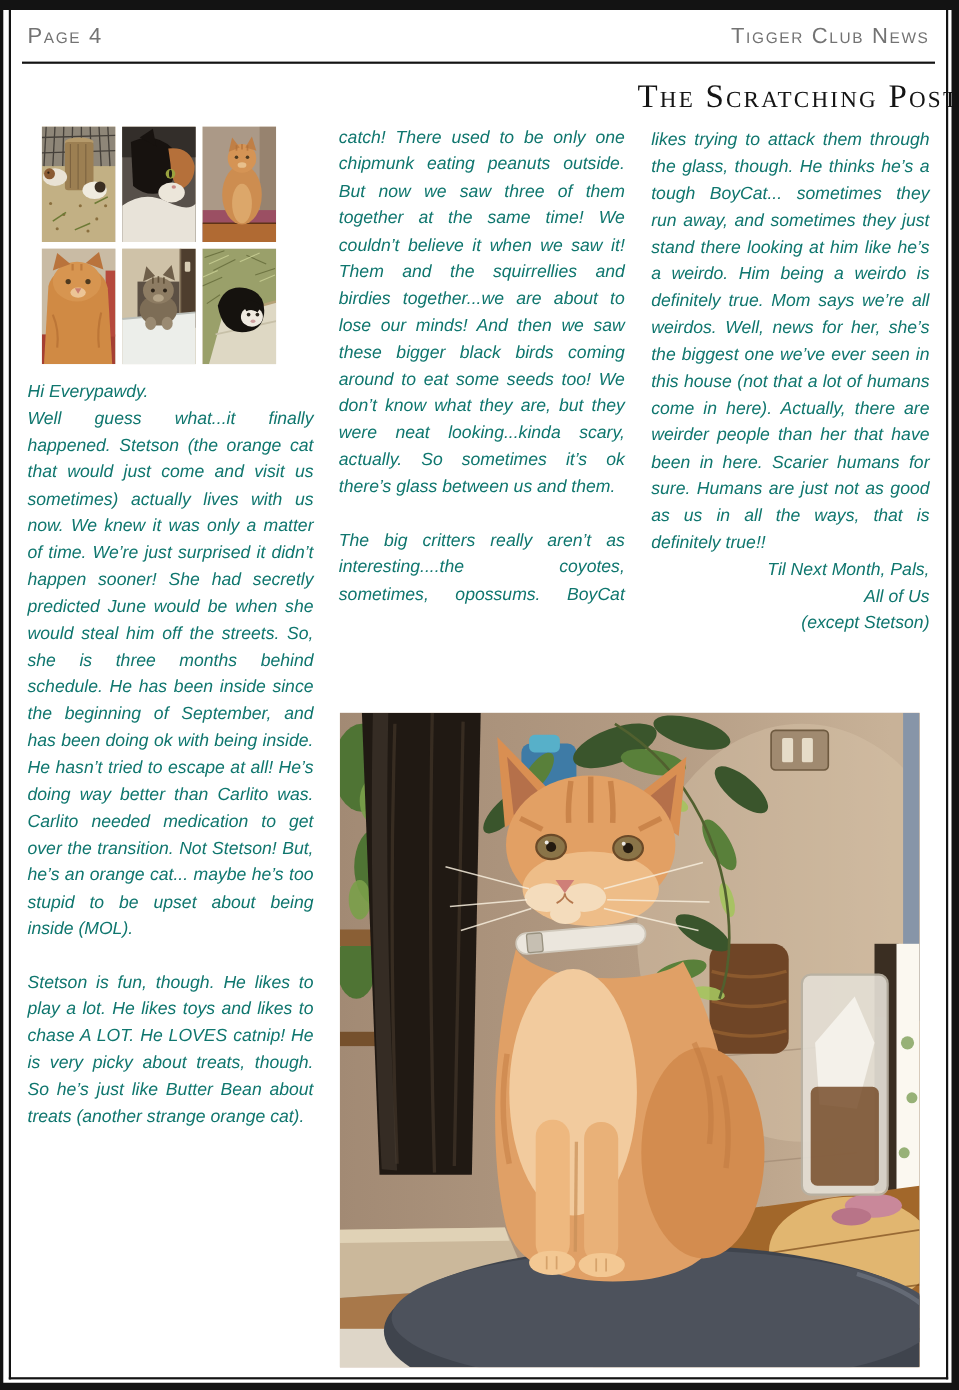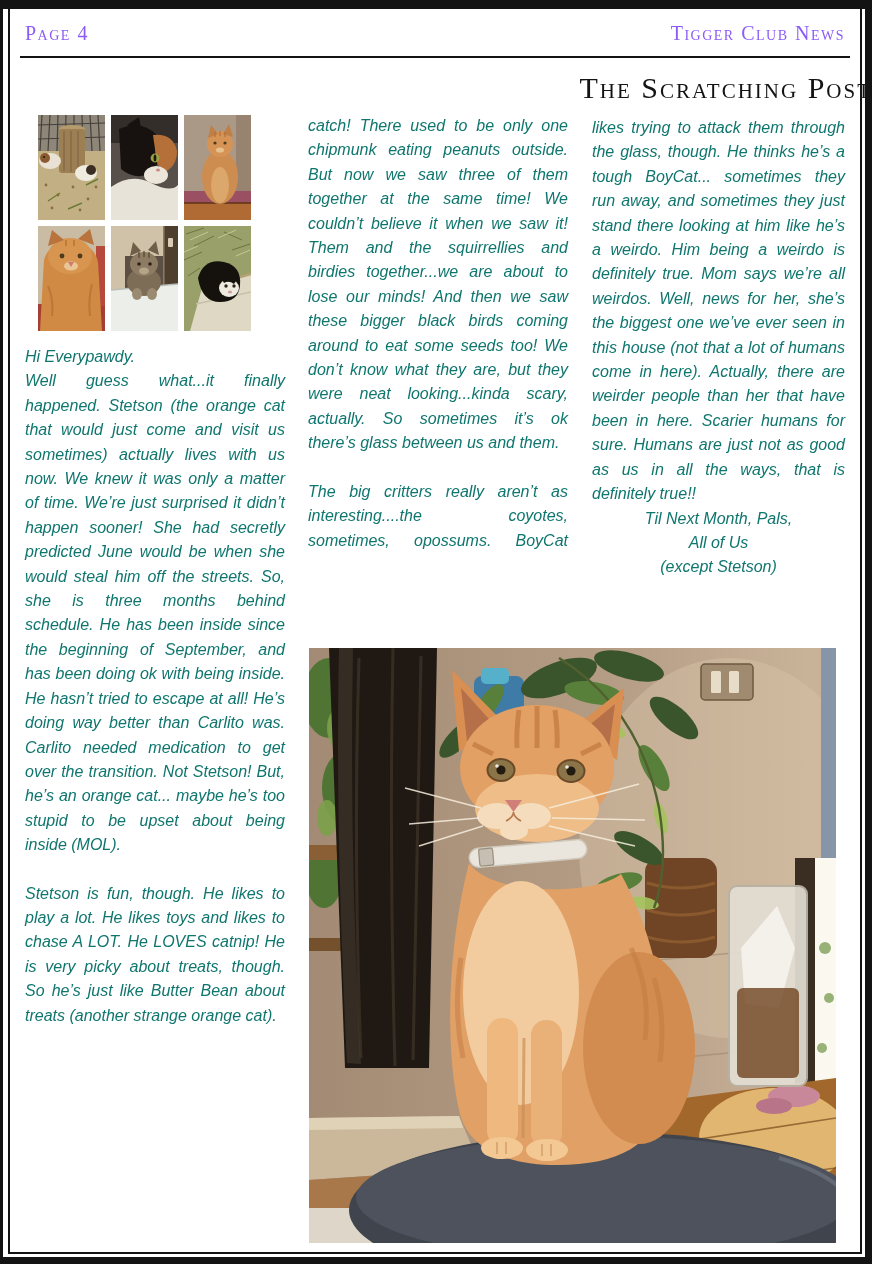--- a/index.html
+++ b/index.html
@@ -15,43 +15,43 @@
     border:7px solid #131313; border-top-width:9px; border-left-width:3px;
   }
   .border-inner {
     position:absolute; left:8px; right:10px; top:9px; bottom:10px;
     border-left:2px solid #131313; border-right:2px solid #131313; border-bottom:2px solid #131313;
     pointer-events:none;
   }
   
   .hdr {
     position:absolute; top:22px;
-    font-family:Liberation Serif, serif; font-variant:small-caps;
-    font-size:20px; letter-spacing:1.5px; color:#8b5cf6;
+    font-family:Liberation Sans, sans-serif; font-variant:small-caps;
+    font-size:20px; letter-spacing:1.5px; color:#737373;
   }
   .hdr-left  { left:25px; }
   .hdr-right { right:27px; }
   .header-rule {
     position:absolute; left:20px; right:22px; top:56px;
     border-top:2px solid #131313; height:0;
   }
   .title {
     position:absolute; left:0; right:0; top:71px; text-align:right;
     font-family:"Liberation Serif", serif; font-variant:small-caps;
     font-size:30px; letter-spacing:2px; color:#141414;
   }
   
   .col {
     position:absolute; font-size:16px; line-height:24.4px;
     text-align:justify; color:#0f766e;font-style:italic;
   }
   .col p { margin:0; }
   .col p.gap { margin-top:24px; }
   .col p.cont { text-align-last:justify; }
-  .col p.sig { text-align:center; }
+  .col p.sig { text-align:right; }
   #col1 { left:25px;  top:113px; width:260px; }
   #col2 { left:308px; top:114px; width:260px; }
   #col3 { left:592px; top:116px; width:253px; }
   
   .photo-grid {
     display:grid; grid-template-columns:repeat(3,67px); grid-auto-rows:105px;
     gap:6px; margin:2px 0 14px 13px; width:213px;
   }
   .photo-cell { overflow:hidden; background:#cfc5b2; }
   .photo-cell svg { display:block; width:100%; height:100%; }

